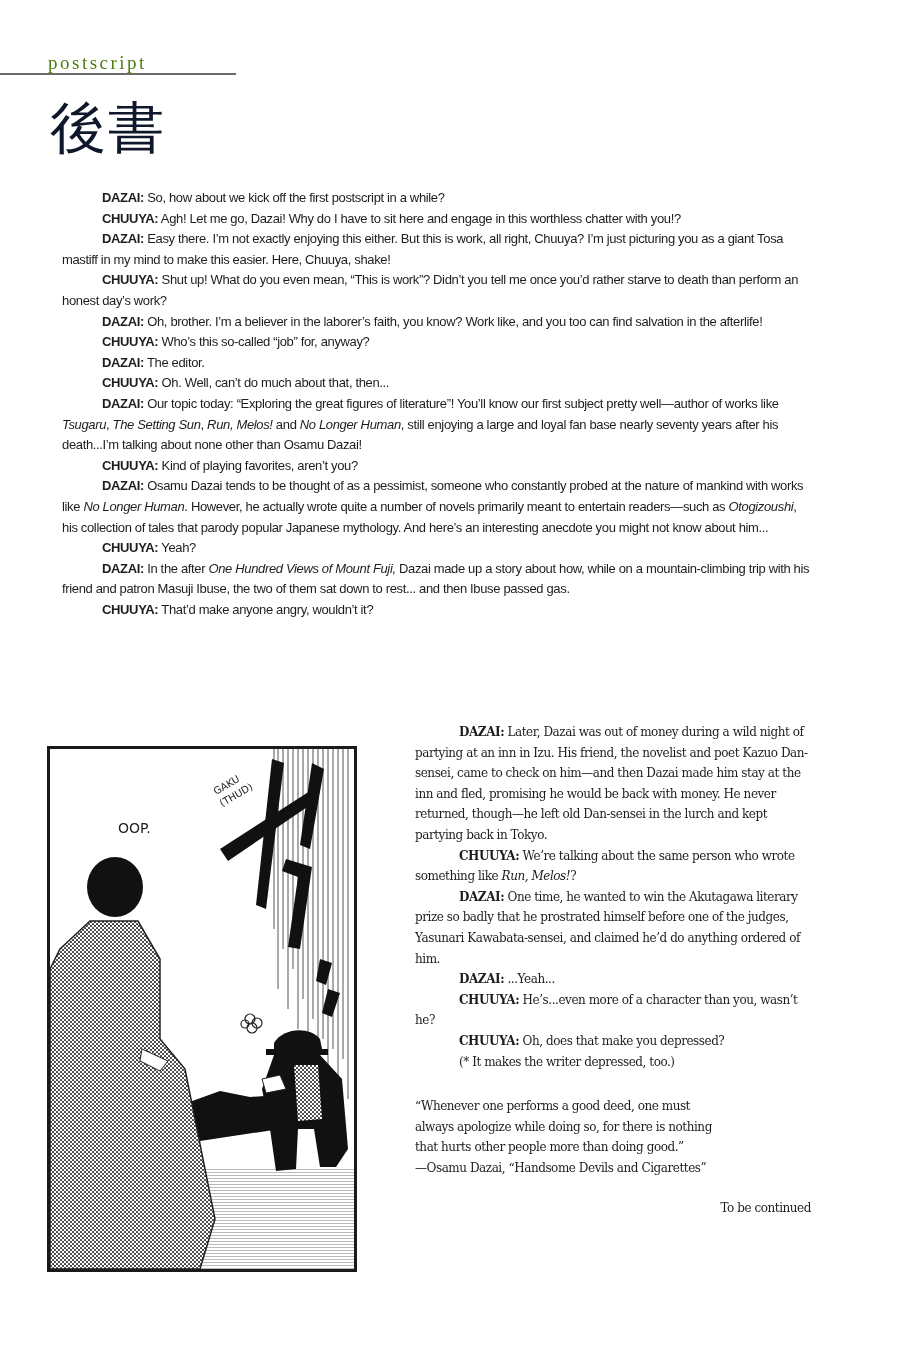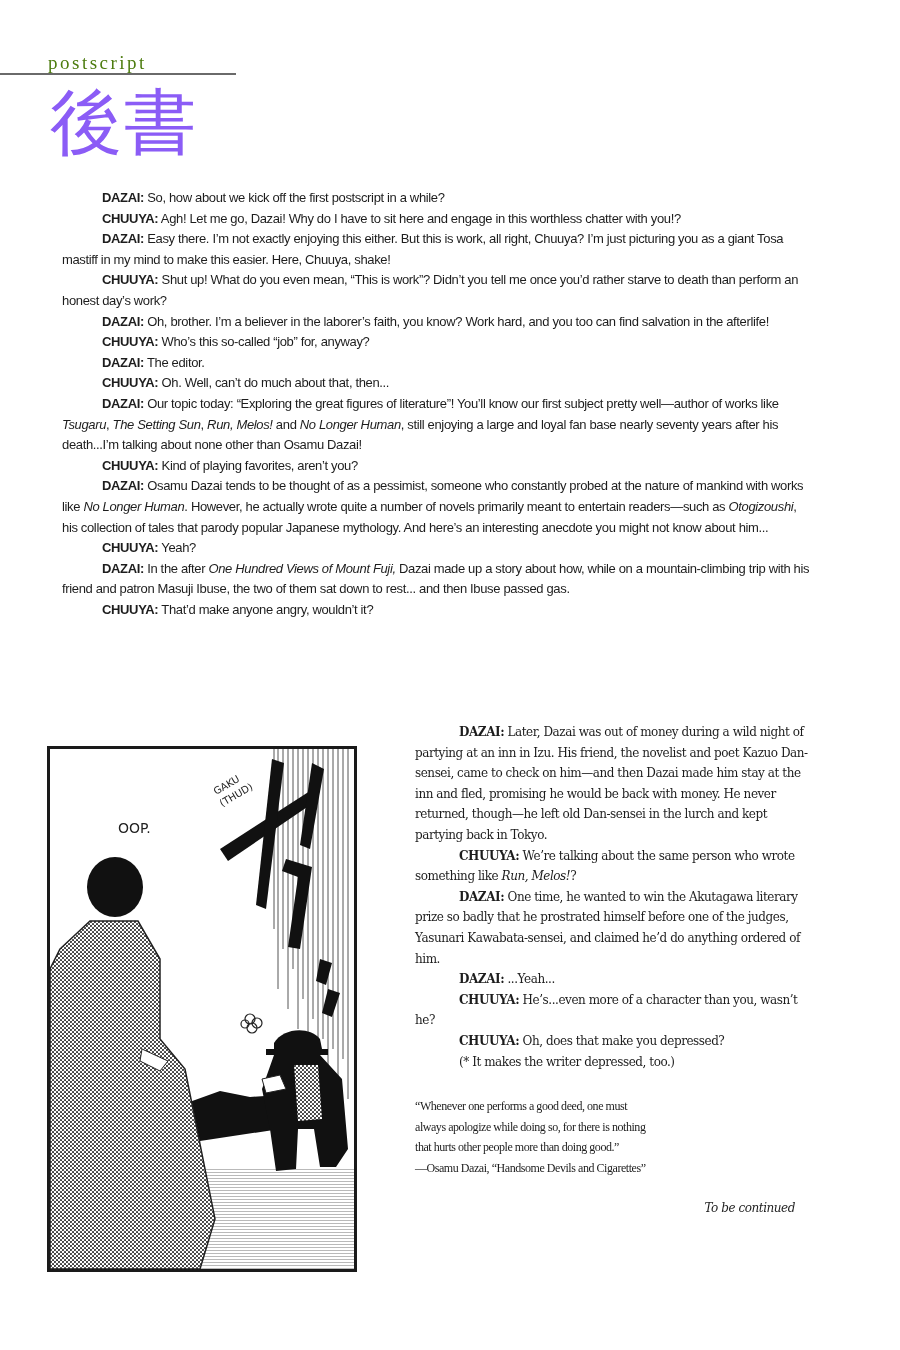--- a/index.html
+++ b/index.html
@@ -2,56 +2,56 @@
 <html><head>
 <meta charset="utf-8">
 <style>
   html, body { margin: 0; padding: 0; background: #ffffff; }
   body { width: 900px; height: 1350px; position: relative; overflow: hidden;
          font-family: "DejaVu Serif", "Liberation Serif", serif; color: #1d1d1d; }
 
   .header-label { position: absolute; left: 48px; top: 52px; font-family: "Liberation Serif", serif;
                   font-size: 19px; letter-spacing: 2.5px; color: #4d7c0f; }
   .header-rule { position: absolute; left: 0; top: 73px; width: 236px; height: 2px; background: #6a6a6a; }
-  .kanji { position: absolute; left: 50px; top: 80px; font-family: Liberation Mono, monospace;
-           font-size: 72px; line-height: 96px; color: #8b5cf6; letter-spacing: 2px; }
+  .kanji { position: absolute; left: 50px; top: 80px; font-family: Liberation Sans, sans-serif;
+           font-size: 56px; line-height: 96px; color: #0f172a; letter-spacing: 2px; }
 
   .body-text { position: absolute; left: 62px; top: 188px; width: 748px;
                font-family: Liberation Sans, sans-serif; font-size: 13px; line-height: 20.6px;
                letter-spacing: -0.35px; }
   .para { margin: 0; text-indent: 40px; }
   .speaker { font-weight: bold; }
   .it { font-style: italic; }
 
   .side-text { position: absolute; left: 415px; top: 722px; width: 396px;
                font-family: "DejaVu Serif", serif; font-size: 12px; line-height: 20.6px;
                letter-spacing: -0.45px; }
   .side-text .para { text-indent: 44px; }
   .aside-note { margin: 0; padding-left: 44px; }
   .quote { margin: 24px 0 0 0; }
-  .quote div { margin: 0; font-family: Liberation Serif, serif; }
-  .tbc { margin: 20px 16px 0 0; text-align: right; font-style: italic; }
+  .quote div { margin: 0; }
+  .tbc { margin: 20px 0 0 0; text-align: right; }
 
   .panel { position: absolute; left: 47px; top: 746px; width: 304px; height: 520px;
            border: 3px solid #1a1a1a; background: #fff; overflow: hidden; }
   .panel svg { display: block; }
 </style>
 </head>
 <body>
 
 <div class="header-label">postscript</div>
 <div class="header-rule"></div>
 <div class="kanji">後書</div>
 
 <div class="body-text" id="main-dialogue">
     <p class="para"><span class="speaker">DAZAI:</span><span> So, how about we kick off the first postscript in a while?</span></p>
     <p class="para"><span class="speaker">CHUUYA:</span><span> Agh! Let me go, Dazai! Why do I have to sit here and engage in this worthless chatter with you!?</span></p>
     <p class="para"><span class="speaker">DAZAI:</span><span> Easy there. I’m not exactly enjoying this either. But this is work, all right, Chuuya? I’m just picturing you as a giant Tosa mastiff in my mind to make this easier. Here, Chuuya, shake!</span></p>
     <p class="para"><span class="speaker">CHUUYA:</span><span> Shut up! What do you even mean, “This is work”? Didn’t you tell me once you’d rather starve to death than perform an honest day’s work?</span></p>
-    <p class="para"><span class="speaker">DAZAI:</span><span> Oh, brother. I’m a believer in the laborer’s faith, you know? Work hard, and you too can find salvation in the afterlife!</span></p>
+    <p class="para"><span class="speaker">DAZAI:</span><span> Oh, brother. I’m a believer in the laborer’s faith, you know? Work like, and you too can find salvation in the afterlife!</span></p>
     <p class="para"><span class="speaker">CHUUYA:</span><span> Who’s this so-called “job” for, anyway?</span></p>
     <p class="para"><span class="speaker">DAZAI:</span><span> The editor.</span></p>
     <p class="para"><span class="speaker">CHUUYA:</span><span> Oh. Well, can’t do much about that, then...</span></p>
     <p class="para"><span class="speaker">DAZAI:</span><span> Our topic today: “Exploring the great figures of literature”! You’ll know our first subject pretty well—author of works like </span><span class="it">Tsugaru</span><span>, </span><span class="it">The Setting Sun</span><span>, </span><span class="it">Run, Melos!</span><span> and </span><span class="it">No Longer Human</span><span>, still enjoying a large and loyal fan base nearly seventy years after his death...I’m talking about none other than Osamu Dazai!</span></p>
     <p class="para"><span class="speaker">CHUUYA:</span><span> Kind of playing favorites, aren’t you?</span></p>
     <p class="para"><span class="speaker">DAZAI:</span><span> Osamu Dazai tends to be thought of as a pessimist, someone who constantly probed at the nature of mankind with works like </span><span class="it">No Longer Human</span><span>. However, he actually wrote quite a number of novels primarily meant to entertain readers—such as </span><span class="it">Otogizoushi</span><span>, his collection of tales that parody popular Japanese mythology. And here’s an interesting anecdote you might not know about him...</span></p>
     <p class="para"><span class="speaker">CHUUYA:</span><span> Yeah?</span></p>
     <p class="para"><span class="speaker">DAZAI:</span><span> In the after </span><span class="it">One Hundred Views of Mount Fuji,</span><span> Dazai made up a story about how, while on a mountain-climbing trip with his friend and patron Masuji Ibuse, the two of them sat down to rest... and then Ibuse passed gas.</span></p>
     <p class="para"><span class="speaker">CHUUYA:</span><span> That’d make anyone angry, wouldn’t it?</span></p>
   </div>

